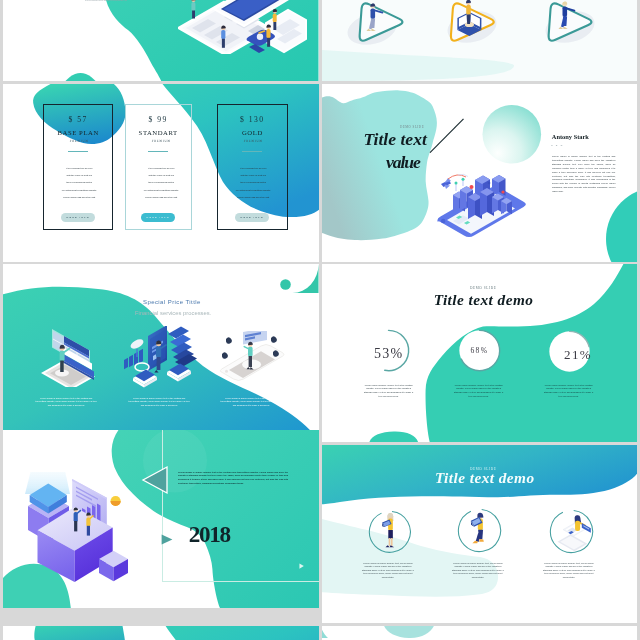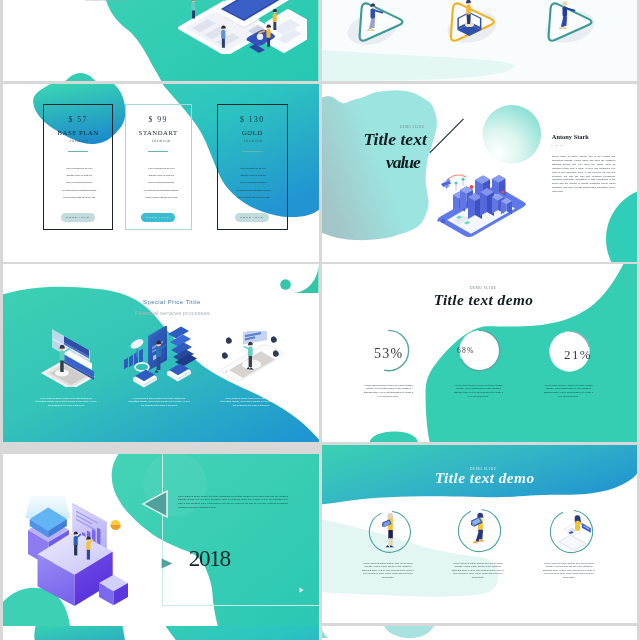--- a/index.html
+++ b/index.html
@@ -503,34 +503,34 @@
   </div>
   <div class="abs nowrap" style="left:44.75px;top:82.9px;width:45px;text-align:center;font-family:Liberation Serif, serif;font-size:14px;letter-spacing:1.3px;color:#3b3b44;line-height:1;">53%</div>
   <div class="micro" style="left:40.1px;top:118.2px;width:266px;text-align:center;font-size:11px;line-height:19.1px;color:#2b3a40;">Lorem Ipsum is simply dummy text of the printing industry. Lorem Ipsum has been the industry's standard galley of type and scrambled it to make a type specimen book.</div>
 
   <div class="abs" style="left:135.4px;top:63.4px;width:45px;height:45px;">
     <svg viewBox="0 0 48 48" width="45" height="45">
       <circle cx="24" cy="24" r="21.5" fill="#ffffff"></circle>
       <path d="M 24.00 2.50 A 21.5 21.5 0 1 1 4.55 33.15" fill="none" stroke="#5aa7a4" stroke-width="1.5" stroke-linecap="round"></path>
     </svg>
   </div>
-  <div class="abs nowrap" style="left:135.4px;top:82.2px;width:45px;font-family:'Liberation Serif',serif;font-size:7.6px;letter-spacing:1.3px;color:#3b3b44;line-height:1;">68%</div>
+  <div class="abs nowrap" style="left:135.4px;top:82.2px;width:45px;text-align:center;font-family:'Liberation Serif',serif;font-size:7.6px;letter-spacing:1.3px;color:#3b3b44;line-height:1;">68%</div>
   <div class="micro" style="left:130.8px;top:118.2px;width:266px;text-align:center;font-size:11px;line-height:19.1px;color:#123b3c;">Lorem Ipsum is simply dummy text of the printing industry. Lorem Ipsum has been the industry's standard galley of type and scrambled it to make a type specimen book.</div>
 
   <div class="abs" style="left:225.35px;top:64.45px;width:45px;height:45px;">
     <svg viewBox="0 0 48 48" width="45" height="45">
       <circle cx="24" cy="24" r="21.5" fill="#ffffff"></circle>
       <path d="M 24.00 2.50 A 21.5 21.5 0 0 1 44.82 18.65" fill="none" stroke="#8fb6b4" stroke-width="1.5" stroke-linecap="round"></path>
     </svg>
   </div>
   <div class="abs nowrap" style="left:225.35px;top:83.25px;width:45px;text-align:right;font-family:'Liberation Serif',serif;font-size:13px;letter-spacing:1.3px;color:#3b3b44;line-height:1;">21%</div>
   <div class="micro" style="left:220.8px;top:118.2px;width:266px;text-align:center;font-size:11px;line-height:19.1px;color:#123b3c;">Lorem Ipsum is simply dummy text of the printing industry. Lorem Ipsum has been the industry's standard galley of type and scrambled it to make a type specimen book.</div>
 </div>
 
-<div class="slide" style="left:3px;top:454px;">
+<div class="slide" style="left:3px;top:430px;font-weight:bold;">
   <svg class="bg" viewBox="0 0 315.5 178">
     <defs>
       <linearGradient id="g_year" x1="0" y1="0" x2="1" y2="1">
         <stop offset="0" stop-color="#45d3b6"></stop>
             <stop offset="1" stop-color="#2bc7b3"></stop>
       </linearGradient>
     </defs>
     <rect width="315.5" height="178" fill="#ffffff"></rect>
     <path d="M117 -2 C112 4 109 12 108.7 19.4 C108.4 27 110 35 113.4 41.6 C118 51 124 58 130.1 63.9 C139 73 149 80 156.6 84.8 C166 90 176 94 184.4 97.3 C194 101 200 108 202.5 114 C206 122 209 131 209.4 139.1 C209.8 148 212 162 215 172.4 C216 176 217 178 218 180 L318 180 L318 -2 Z" fill="url(#g_year)"></path>
     <circle cx="172" cy="30.6" r="32" fill="#ffffff" opacity="0.055"></circle>

